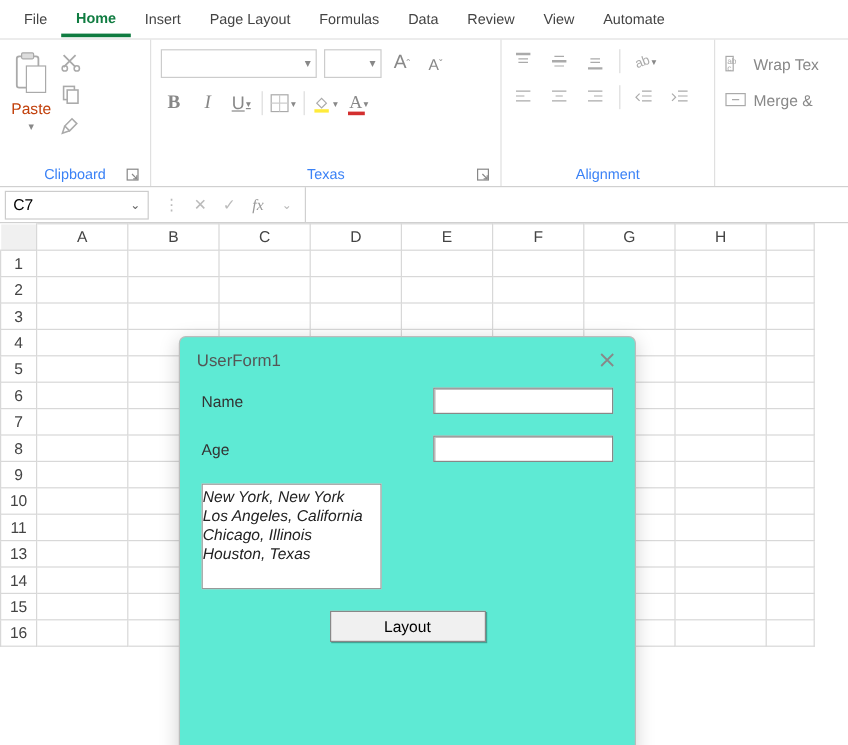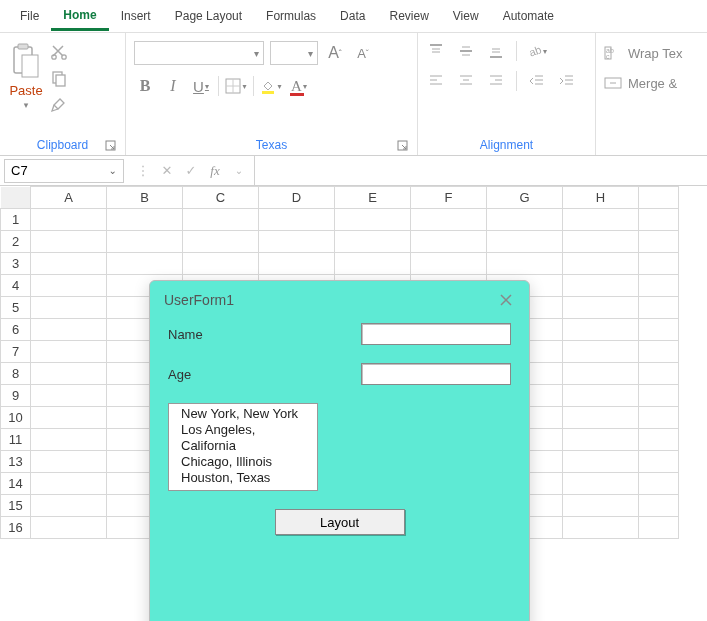--- a/index.html
+++ b/index.html
@@ -66,21 +66,21 @@
 .colA{width:76px}.colB{width:76px}.colC{width:76px}.colD{width:76px}.colE{width:76px}.colF{width:76px}.colG{width:76px}.colH{width:76px}.colI{width:40px}
 
 
 .userform { position:absolute; left:149px; top:280px; width:381px; height:400px; background:#5eead4; border:1px solid #bcbcbc; border-radius:6px; box-shadow: 0 4px 16px rgba(0,0,0,.18); }
 .uf-title { display:flex; justify-content:space-between; align-items:center; padding:10px 14px 8px 14px; color:#555; font-size:14px;}
 .uf-close { width:18px; height:18px; color:#777; display:flex; align-items:center; justify-content:center; cursor:pointer;}
 .uf-body { padding: 6px 18px 12px 18px; }
 .uf-row { display:flex; align-items:flex-start; margin-bottom:18px;gap:47px; }
 .uf-label { width:150px; font-size:13px; color:#333; padding-top:4px;}
 .uf-input { width:150px; height:22px; border:1px solid #888; background:#fff; box-shadow: inset 1px 1px 0 rgba(0,0,0,.25); font-size:13px; padding:0 4px;}
-.uf-list { width:150px; height:88px; border:1px solid #999; background:#fff; overflow:hidden; font-size:13px; padding:2px 12px; line-height:16px; color:#222;}
+.uf-list { width:150px; height:88px; border:1px solid #999; background:#fff; overflow:hidden; font-size:13px; padding:2px 0; line-height:16px; color:#222;font-style:italic;}
 .uf-submit-row { display:flex; justify-content:center; margin-top:10px;}
 .uf-submit { width:130px; height:26px; background:#f0f0f0; border:1px solid #888; box-shadow: 1px 1px 0 rgba(0,0,0,.3); font-size:13px; cursor:pointer;}
 
 svg { display:block; }
 </style>
 </head>
 <body>
 
 <div class="menu-tabs" id="menu-tabs">
     <div class="menu-tab">File</div>

